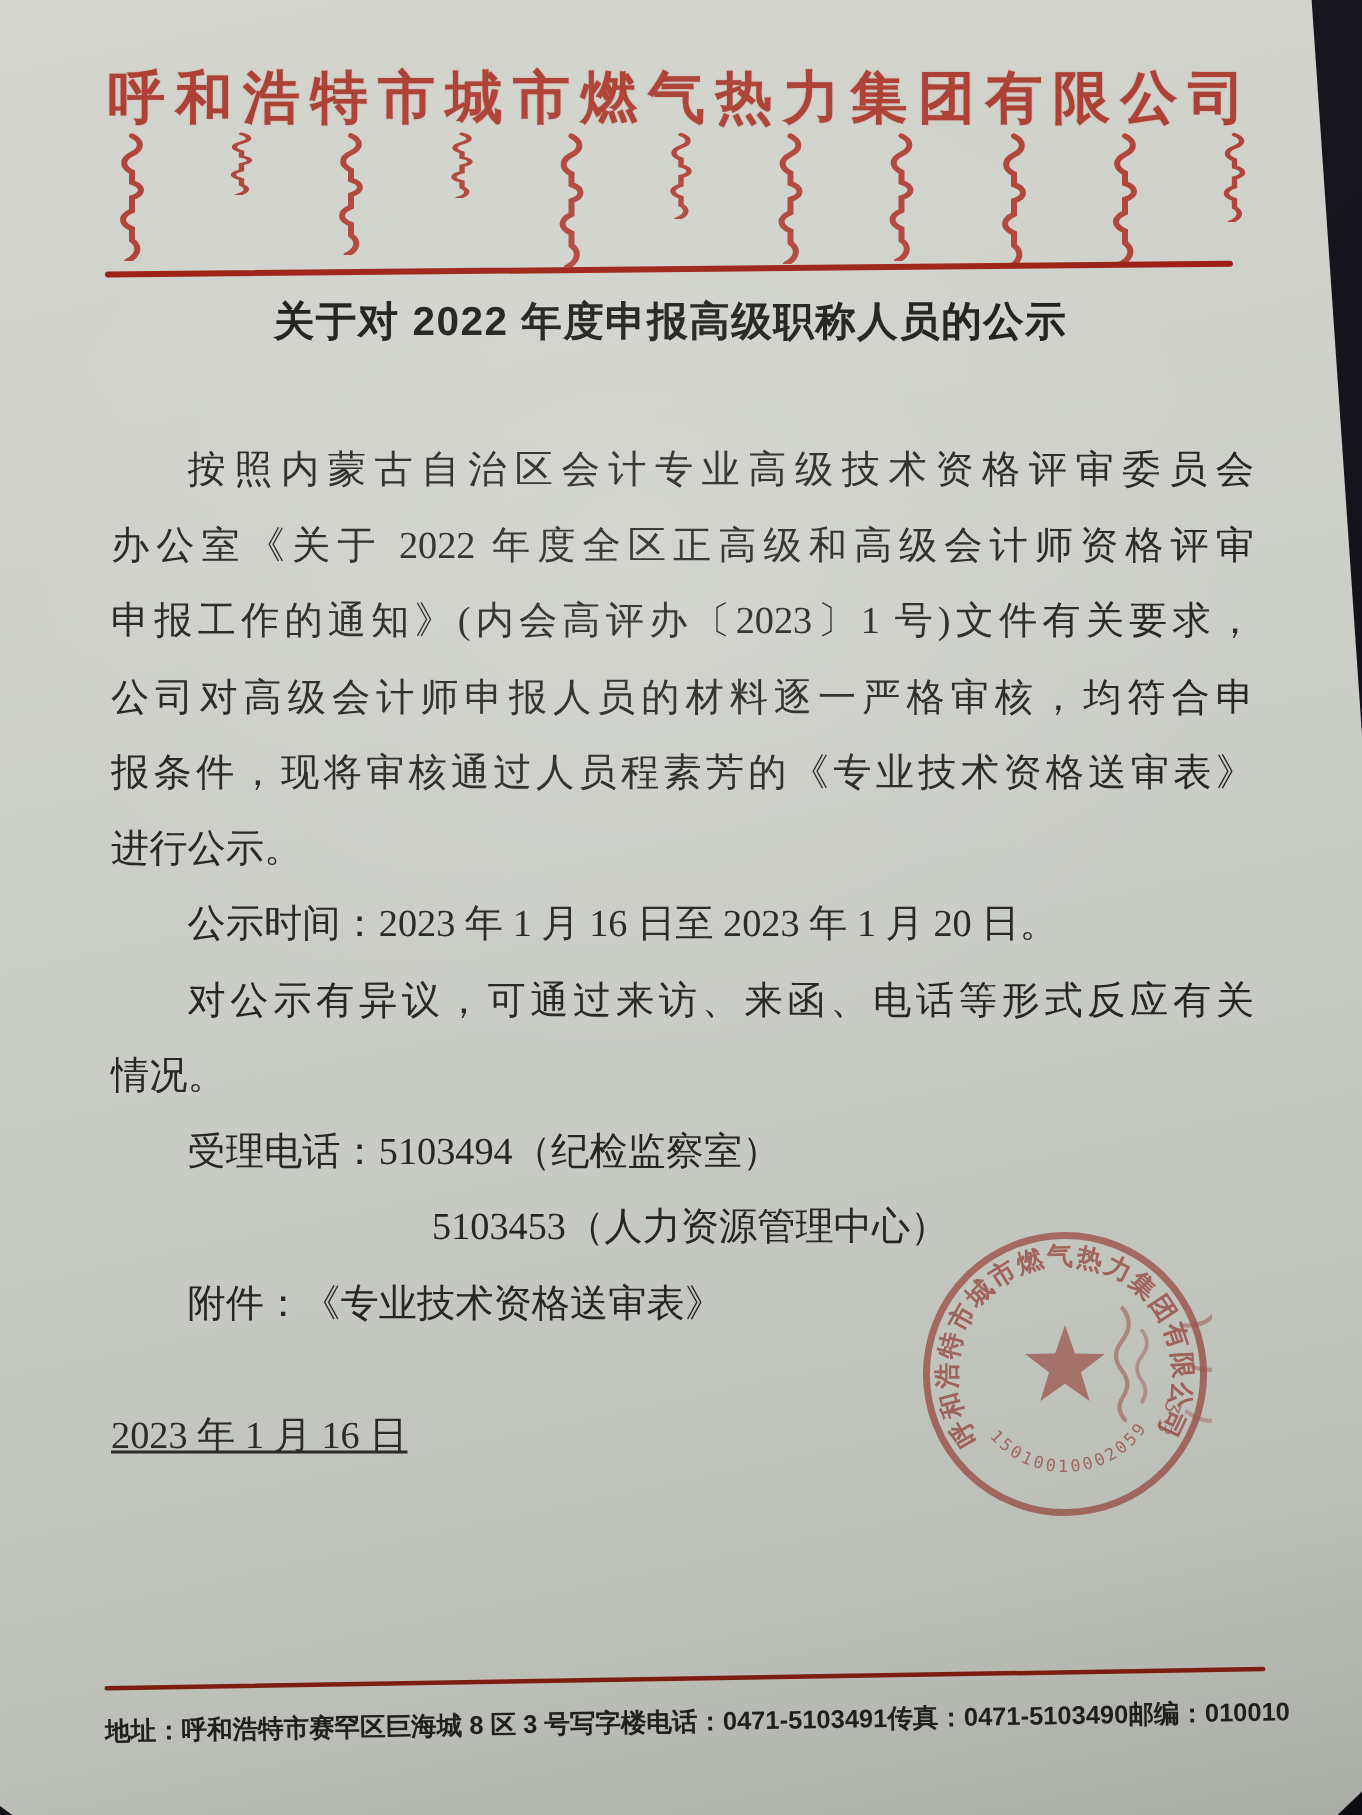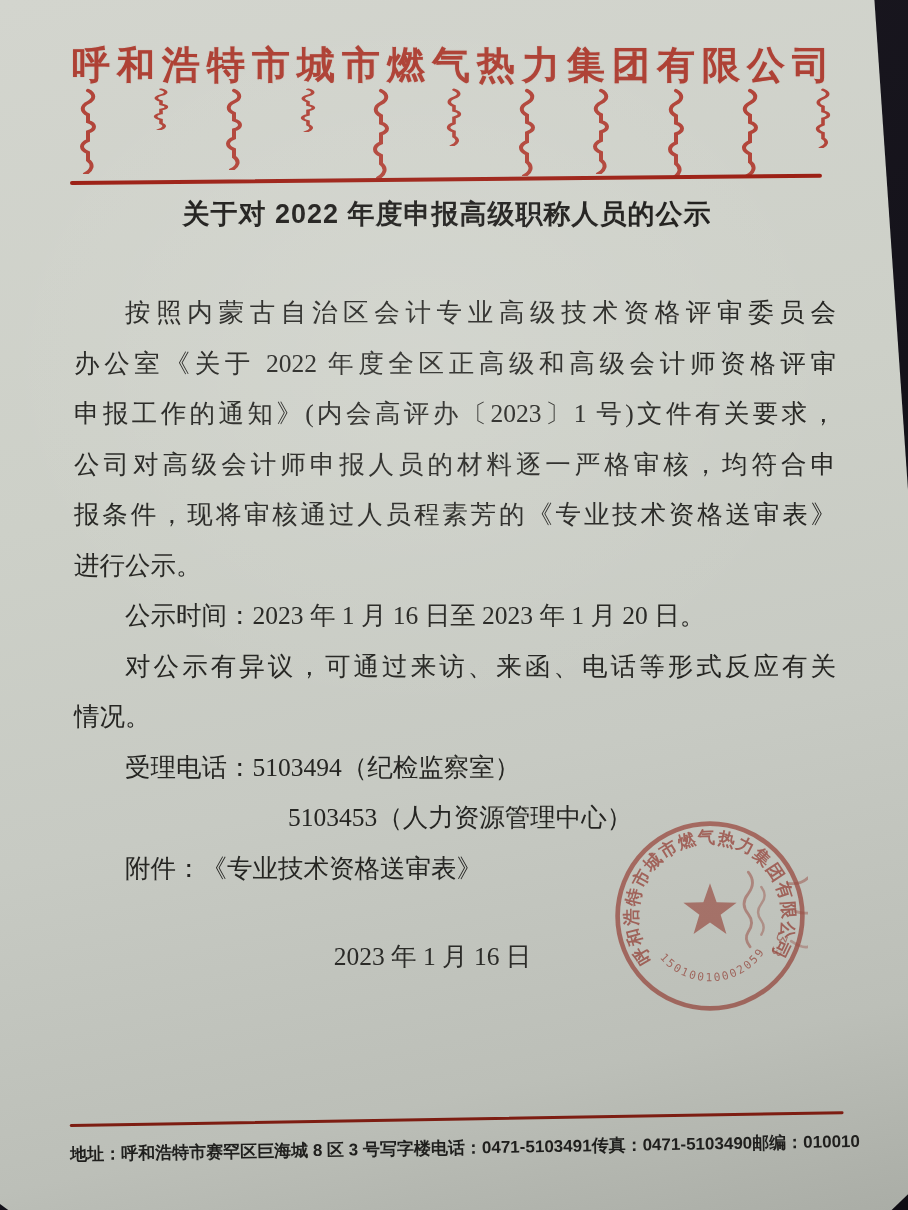--- a/index.html
+++ b/index.html
@@ -41,22 +41,22 @@
   
   .doc-body{
     position:absolute;top:288px;left:74px;right:72px;
     font-size:25.5px;line-height:50.5px;color:#262623;
   }
   .line{margin:0;}
   .indent{padding-left:51px;}
   .fill{text-align:justify;text-align-last:justify;}
   .phone2{margin-left:214px;}
   .doc-date{
-    margin-top:38px;text-align:center;padding-right:45px;
-    font-size:25.5px;color:#2b2b28;position:relative;z-index:1;
+    margin-top:38px;text-align:left;padding-right:45px;
+    font-size:25.5px;color:#2b2b28;position:relative;z-index:1;text-decoration:underline;
   }
   
   .seal{position:absolute;left:612px;top:818px;width:196px;height:196px;z-index:2;
     mix-blend-mode:multiply;opacity:.88;}
   
   .doc-footer{
     position:absolute;left:70px;right:64px;top:1124px;
     transform:rotate(-0.95deg);transform-origin:left center;
   }
   .footer-rule{height:3px;background:#7d1d12;border-radius:2px;}

